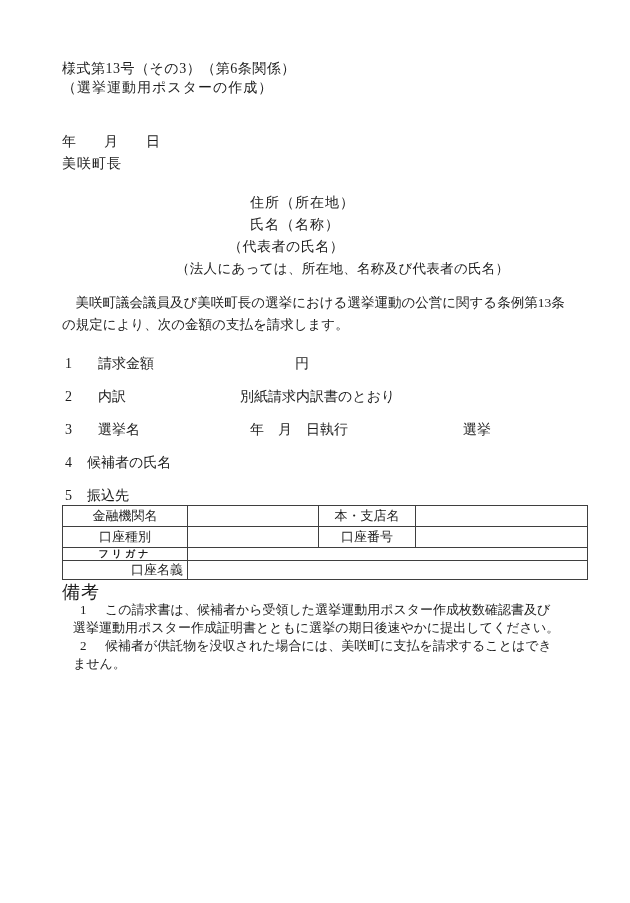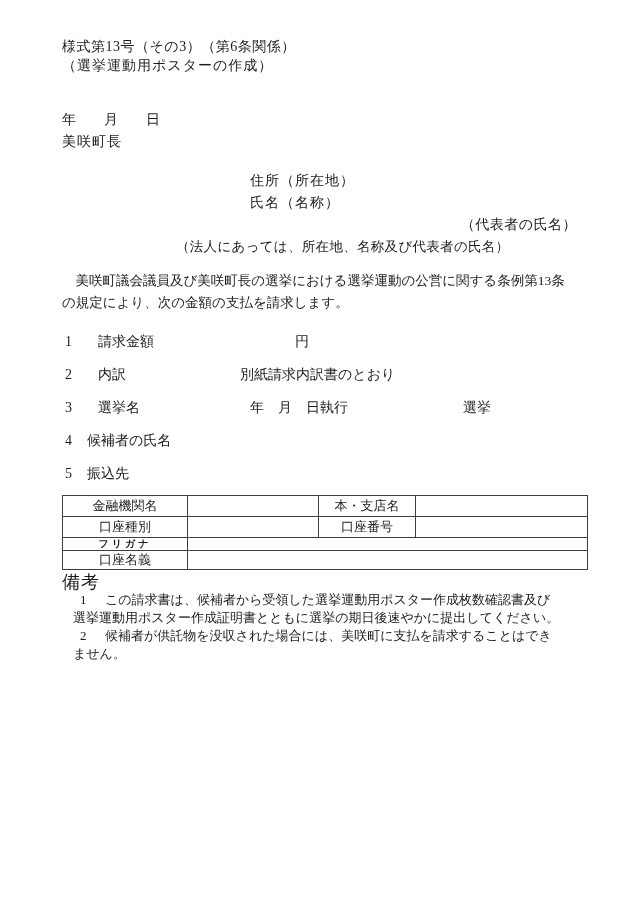--- a/index.html
+++ b/index.html
@@ -3,21 +3,21 @@
 <meta charset="utf-8">
 <style>
   html, body { margin: 0; padding: 0; background: #ffffff; }
   .page {
     position: relative;
     width: 630px;
     height: 689px;
     margin: 0 auto;
     background: #ffffff;
     box-sizing: border-box;
-    padding: 39px 53px 0 62px;
+    padding: 61px 53px 0 62px;
     font-family: "Liberation Serif", "DejaVu Serif", serif;
     color: #1c1c1c;
     font-size: 14px;
     overflow: hidden;
   }
   .form-number { font-size: 14px; line-height: 16px; letter-spacing: 0.5px; }
   .doc-title {
     margin-top: 22px;
     text-align: center;
     font-size: 15.5px;
@@ -31,21 +31,21 @@
     letter-spacing: 1px;
   }
   .date-line {
     margin-top: 33px;
     text-align: left;
     line-height: 20px;
   }
   .addressee { margin-top: 2px; line-height: 20px; letter-spacing: 1px; }
   .applicant { margin-top: 18px; line-height: 22px; }
   .applicant .addr-line { margin-left: 188px; letter-spacing: 1px; }
-  .applicant .rep-line  { margin-left: 166px; letter-spacing: 0.5px; text-align: right; }
+  .applicant .rep-line  { margin-left: 166px; letter-spacing: 0.5px; }
   .applicant .corp-line { margin-left: 114px; font-size: 13.5px; letter-spacing: 0.3px; }
   .body-par {
     margin: 12px 0 0 0;
     width: 515px;
     font-size: 13.5px;
     line-height: 22px;
     letter-spacing: 0;
     word-break: break-all;
   }
   .items { margin-top: 18px; display: flex; flex-direction: column; gap: 14px; }
@@ -64,40 +64,40 @@
   }
   .jlabel::after { content: ""; display: inline-block; width: 100%; }
   .item .val2 { margin-left: 42px; }
   .item .val3 { margin-left: 52px; }
   .item .suffix-yen { margin-left: 97px; }
   .item .suffix-election { margin-left: 115px; }
   table.bank-table {
     border-collapse: collapse;
     table-layout: fixed;
     width: 525px;
-    margin-top: 12px;
+    margin-top: 0px;
     font-size: 13px;
   }
   table.bank-table td {
     border: 1px solid #3f3f3f;
     padding: 0 4px;
     text-align: center;
     vertical-align: middle;
     overflow: hidden;
   }
   tr.row-std td { height: 20px; }
   tr.row-furigana td {
     height: 12px;
     border-bottom: 1px dashed #5a5a5a;
     font-size: 10px;
     letter-spacing: 3px;
     line-height: 12px;
     font-weight: bold;
   }
-  tr.row-holder td { height: 16px; }
+  tr.row-holder td { height: 16px; text-align: right; }
   td.val-cell { background: #ffffff; }
   .notes { margin-top: 3px; }
   .notes-heading { line-height: 18px; font-size: 18px; letter-spacing: 1px; }
   .note {
     margin: 0 0 0 11px;
     width: 490px;
     text-indent: 7px;
     font-size: 13px;
     line-height: 18px;
     word-break: break-all;

